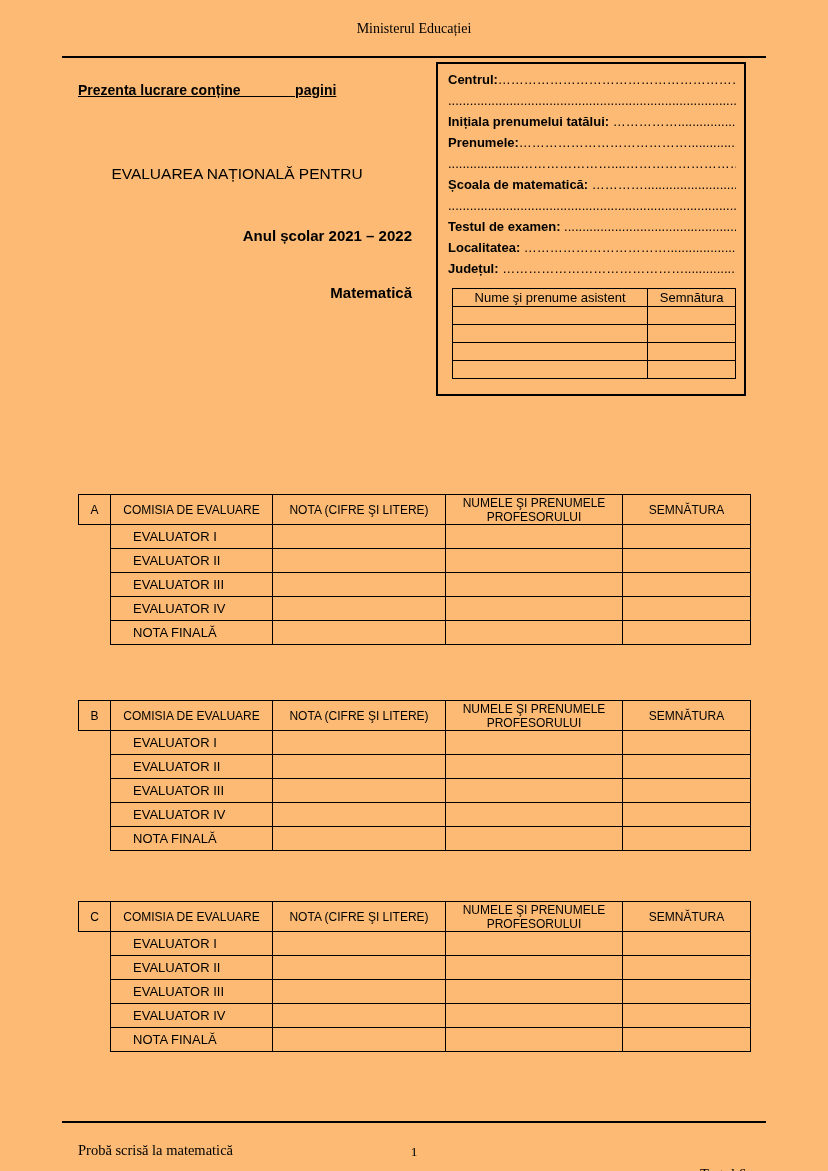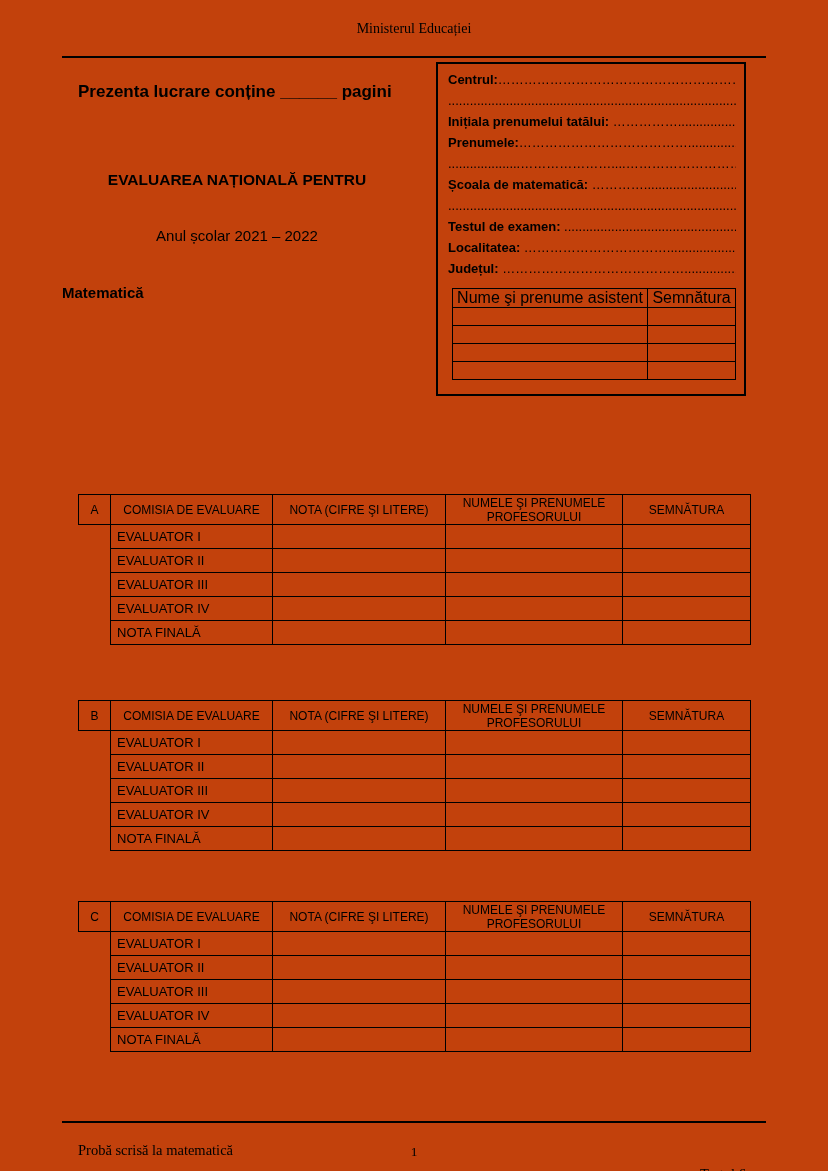--- a/index.html
+++ b/index.html
@@ -1,52 +1,52 @@
 <!DOCTYPE html>
 <html><head>
 <meta charset="utf-8">
 <style>
   html,body{margin:0;padding:0;background:#fff;}
-  .page{position:relative;width:828px;height:1171px;background:#c2410c;color:#000;
+  .page{position:relative;width:828px;height:1171px;background:#fdba74;color:#000;
         font-family:"Liberation Sans",sans-serif;overflow:hidden;}
 
   .doc-header{position:absolute;top:20px;left:0;width:828px;text-align:center;
         font-family:"Liberation Serif",serif;font-size:14px;line-height:17px;}
 
   .rule{position:absolute;left:62px;width:704px;border-top:2px solid #000;}
   .rule-top{top:56px;}
   .rule-bottom{top:1121px;}
 
-  .pages-line{position:absolute;left:78px;top:82px;font-size:17px;font-weight:bold;}
-
-  .title-block{position:absolute;left:62px;top:170px;width:350px;text-align:center;
-        font-weight:bold;font-size:15.5px;line-height:19px;}
-  .school-year{position:absolute;left:62px;top:227px;width:350px;text-align:center;
-        font-weight:normal;font-size:15px;}
-  .subject{position:absolute;left:62px;top:284px;width:350px;text-align:left;
+  .pages-line{position:absolute;left:78px;top:82px;font-size:14px;font-weight:bold;text-decoration:underline;}
+
+  .title-block{position:absolute;left:62px;top:164px;width:350px;text-align:center;
+        font-weight:normal;font-size:15.5px;line-height:19px;}
+  .school-year{position:absolute;left:62px;top:227px;width:350px;text-align:right;
+        font-weight:bold;font-size:15px;}
+  .subject{position:absolute;left:62px;top:284px;width:350px;text-align:right;
         font-weight:bold;font-size:15px;}
 
   .student-box{position:absolute;left:436px;top:62px;width:310px;height:334px;
         border:2px solid #000;padding:5px 8px 0 10px;font-size:13px;box-sizing:border-box;}
   .sb-line{height:21px;line-height:21px;white-space:nowrap;overflow:hidden;}
   .sb-label{font-weight:bold;}
 
   .assistant-table{border-collapse:collapse;table-layout:fixed;margin:9px 0 0 4px;}
   .assistant-table th,.assistant-table td{border:1px solid #000;font-weight:normal;
-        font-size:16px;text-align:center;padding:0;}
+        font-size:13px;text-align:center;padding:0;}
   .at-row{height:18px;}
 
   .eval-table{position:absolute;left:78px;border-collapse:collapse;table-layout:fixed;width:672px;}
   .eval-table th,.eval-table td{border:1px solid #000;font-weight:normal;
         font-size:12px;padding:0 4px;box-sizing:border-box;}
   .eval-table thead th{height:30px;text-align:center;line-height:14px;}
   .eval-table thead th.nowrap{white-space:nowrap;}
   .eval-table tbody tr{height:24px;}
   .eval-table td.ghost{border:none;}
-  .eval-table td.row-label{font-size:13px;text-align:left;padding-left:6px;}
+  .eval-table td.row-label{font-size:13px;text-align:left;padding-left:22px;}
   .t-a{top:494px;}
   .t-b{top:700px;}
   .t-c{top:901px;}
 
   .footer-left{position:absolute;left:78px;top:1126px;font-family:"Liberation Serif",serif;font-size:14.5px;margin-top:16px;}
   .footer-right{position:absolute;right:82px;top:1126px;font-family:"Liberation Serif",serif;font-size:14.5px;margin-top:40px;}
   .page-number{position:absolute;left:0;top:1144px;width:828px;text-align:center;
         font-family:"Liberation Serif",serif;font-size:13.5px;}
 </style>
 </head>

